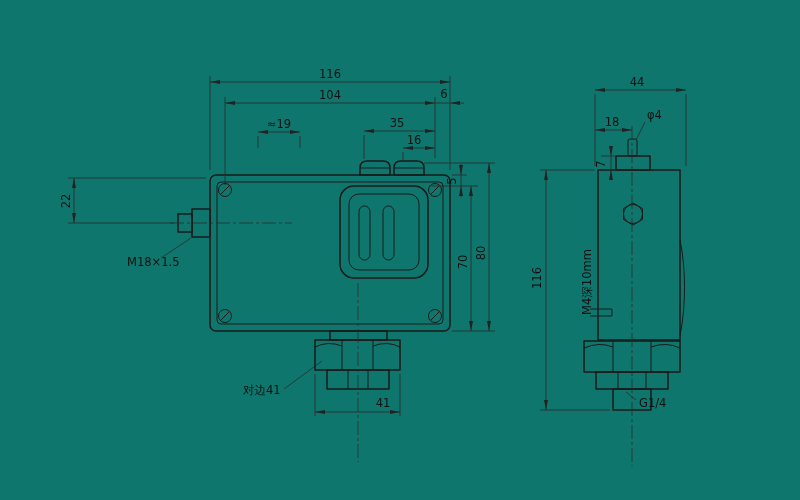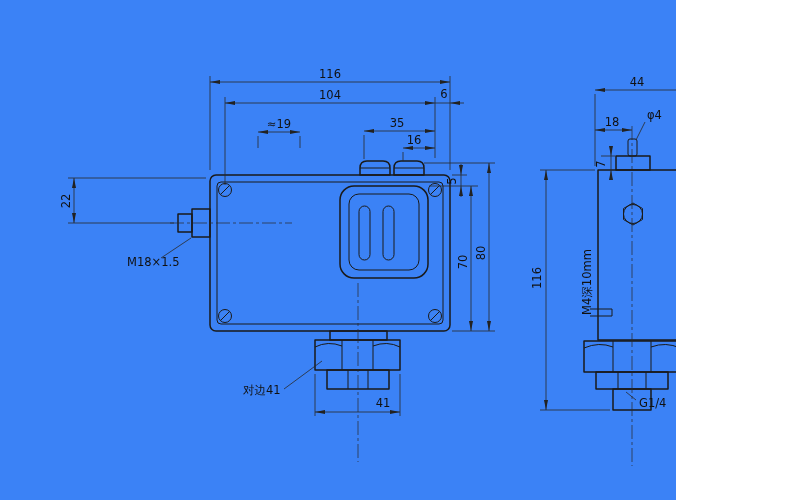--- a/index.html
+++ b/index.html
@@ -1,16 +1,16 @@
 <!DOCTYPE html>
 <html><head>
 <meta charset="utf-8">
 <style>
   html,body{margin:0;padding:0;background:#ffffff;}
-  .stage{width:676px;height:500px;background:#3b82f6;position:relative;overflow:hidden;}
+  .stage{width:800px;height:500px;background:#0f766e;position:relative;overflow:hidden;}
   svg text{font-family:"DejaVu Sans",sans-serif;font-size:11.5px;fill:#111;}
   .ol{fill:none;stroke:#1a1a1a;stroke-width:1.5;stroke-linejoin:round;}
   .ol2{fill:none;stroke:#1a1a1a;stroke-width:1;}
   .dm{fill:none;stroke:#2a2a2a;stroke-width:0.8;}
   .cl{fill:none;stroke:#2a2a2a;stroke-width:0.7;stroke-dasharray:14 3 3 3;}
   .dt{text-anchor:middle;}
   .dl{text-anchor:start;}
 </style>
 </head>
 <body>

